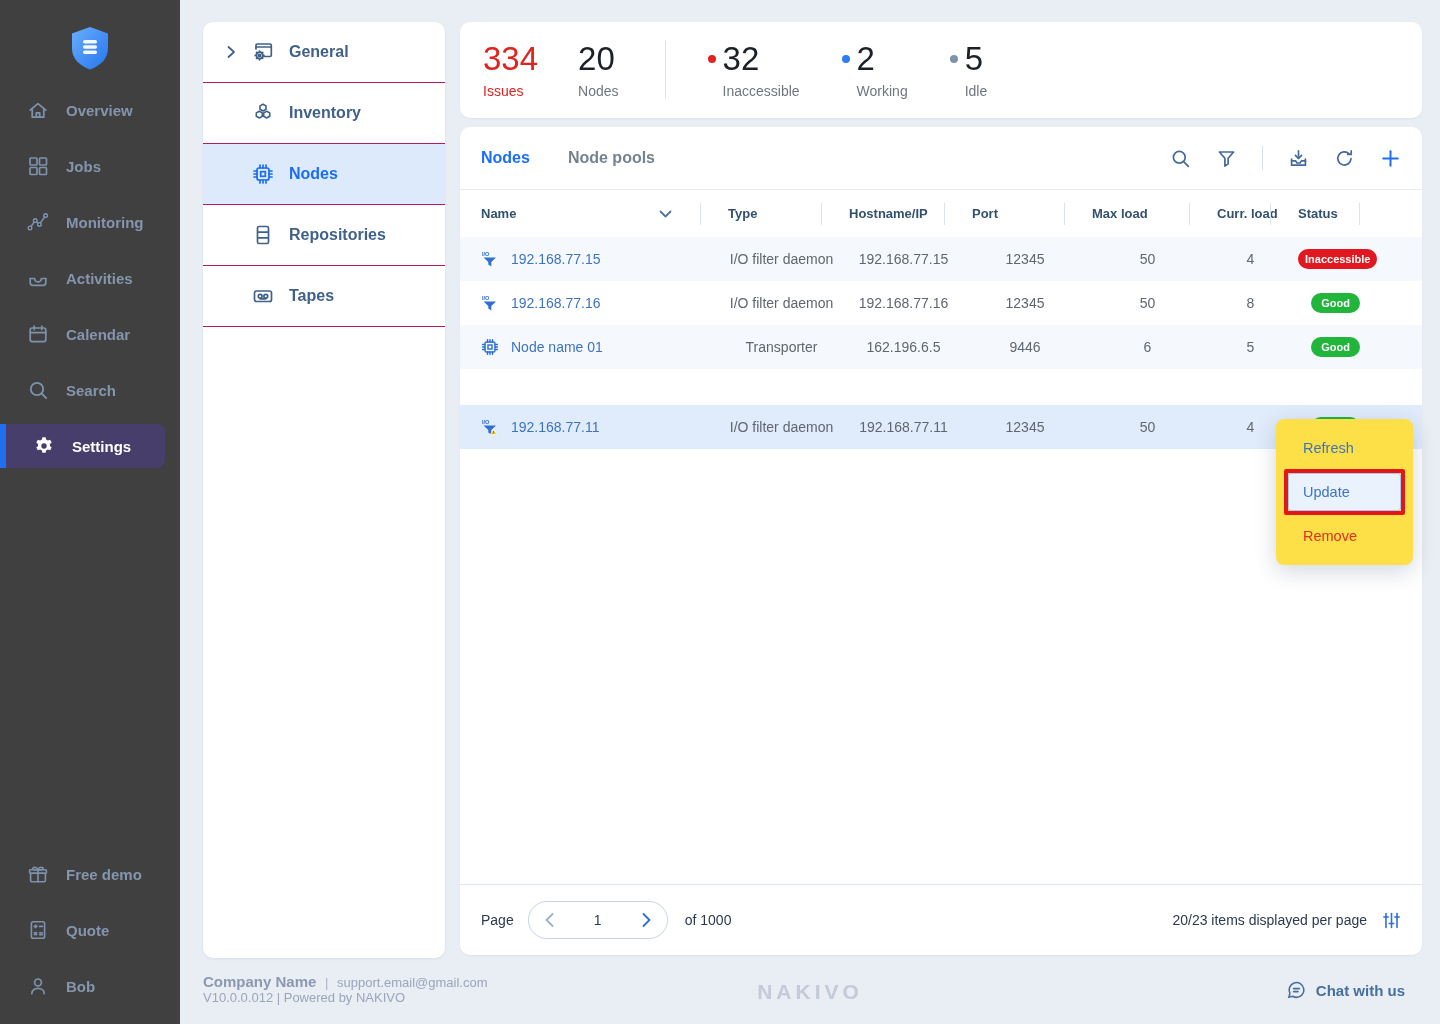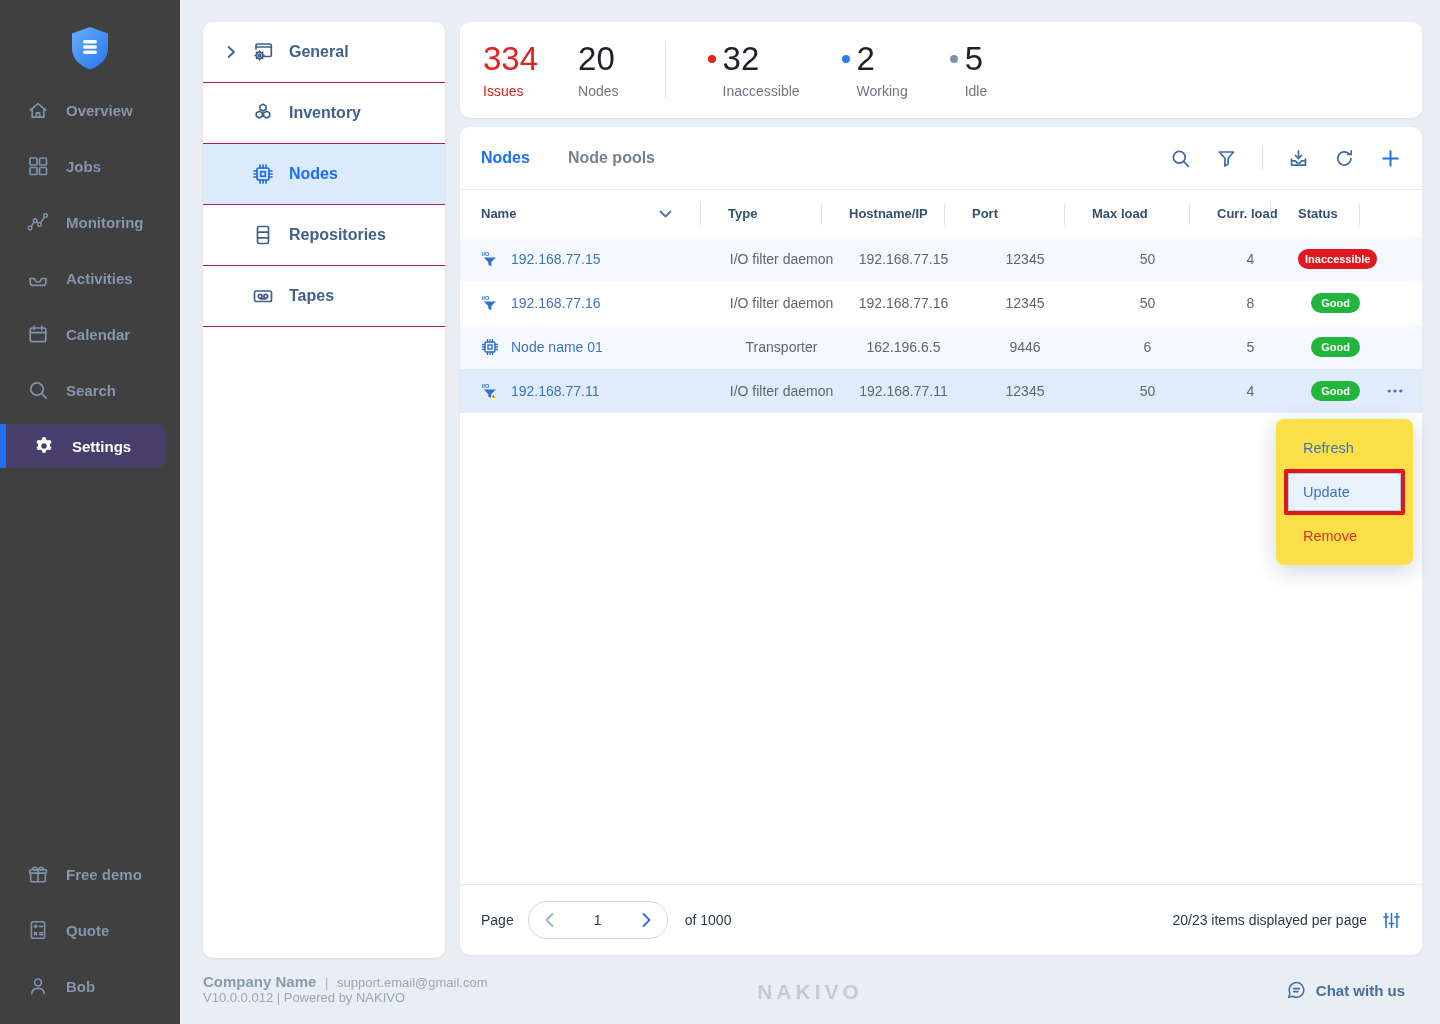--- a/index.html
+++ b/index.html
@@ -63,21 +63,21 @@
              padding:0 21px;align-items:center;box-sizing:border-box;}
   .thead{height:47px;font-size:13px;font-weight:700;color:#33516f;}
   .th{position:relative;padding-left:14px;}
   .th.first{padding-left:0;display:flex;align-items:center;}
   .th:not(.first)::before{content:"";position:absolute;left:-14px;top:50%;transform:translateY(-50%);
                           width:1px;height:22px;background:#dde3ea;}
   .sort-chev{margin-left:auto;margin-right:42px;color:#51759e;cursor:pointer;}
 
   .trow{height:44px;font-size:14px;color:#5f6670;}
   .trow.stripe{background:#f5f8fc;}
-  .trow.selected{background:#e0ecfb;}
+  .trow.selected{background:#e0ecfb;margin-top:36px;}
   .cell-name{display:flex;align-items:center;gap:12px;color:#3d74c0;}
   .cell-name .row-icon{width:18px;height:18px;color:#2e6fd0;flex:0 0 auto;}
   .name-link{cursor:pointer;}
   .td{padding-left:14px;text-align:center;}
   .td.first{padding-left:0;}
   .badge{display:inline-block;padding:4px 9px;border-radius:11px;font-size:11px;font-weight:700;color:#fff;white-space:nowrap;}
   .badge[data-status="good"]{background:#21b53c;padding:4px 10px;}
   .badge[data-status="inaccessible"]{background:#e1181f;padding:4px 7px;}
   .kebab{width:16px;height:6px;color:#3f74c5;cursor:pointer;}
 

